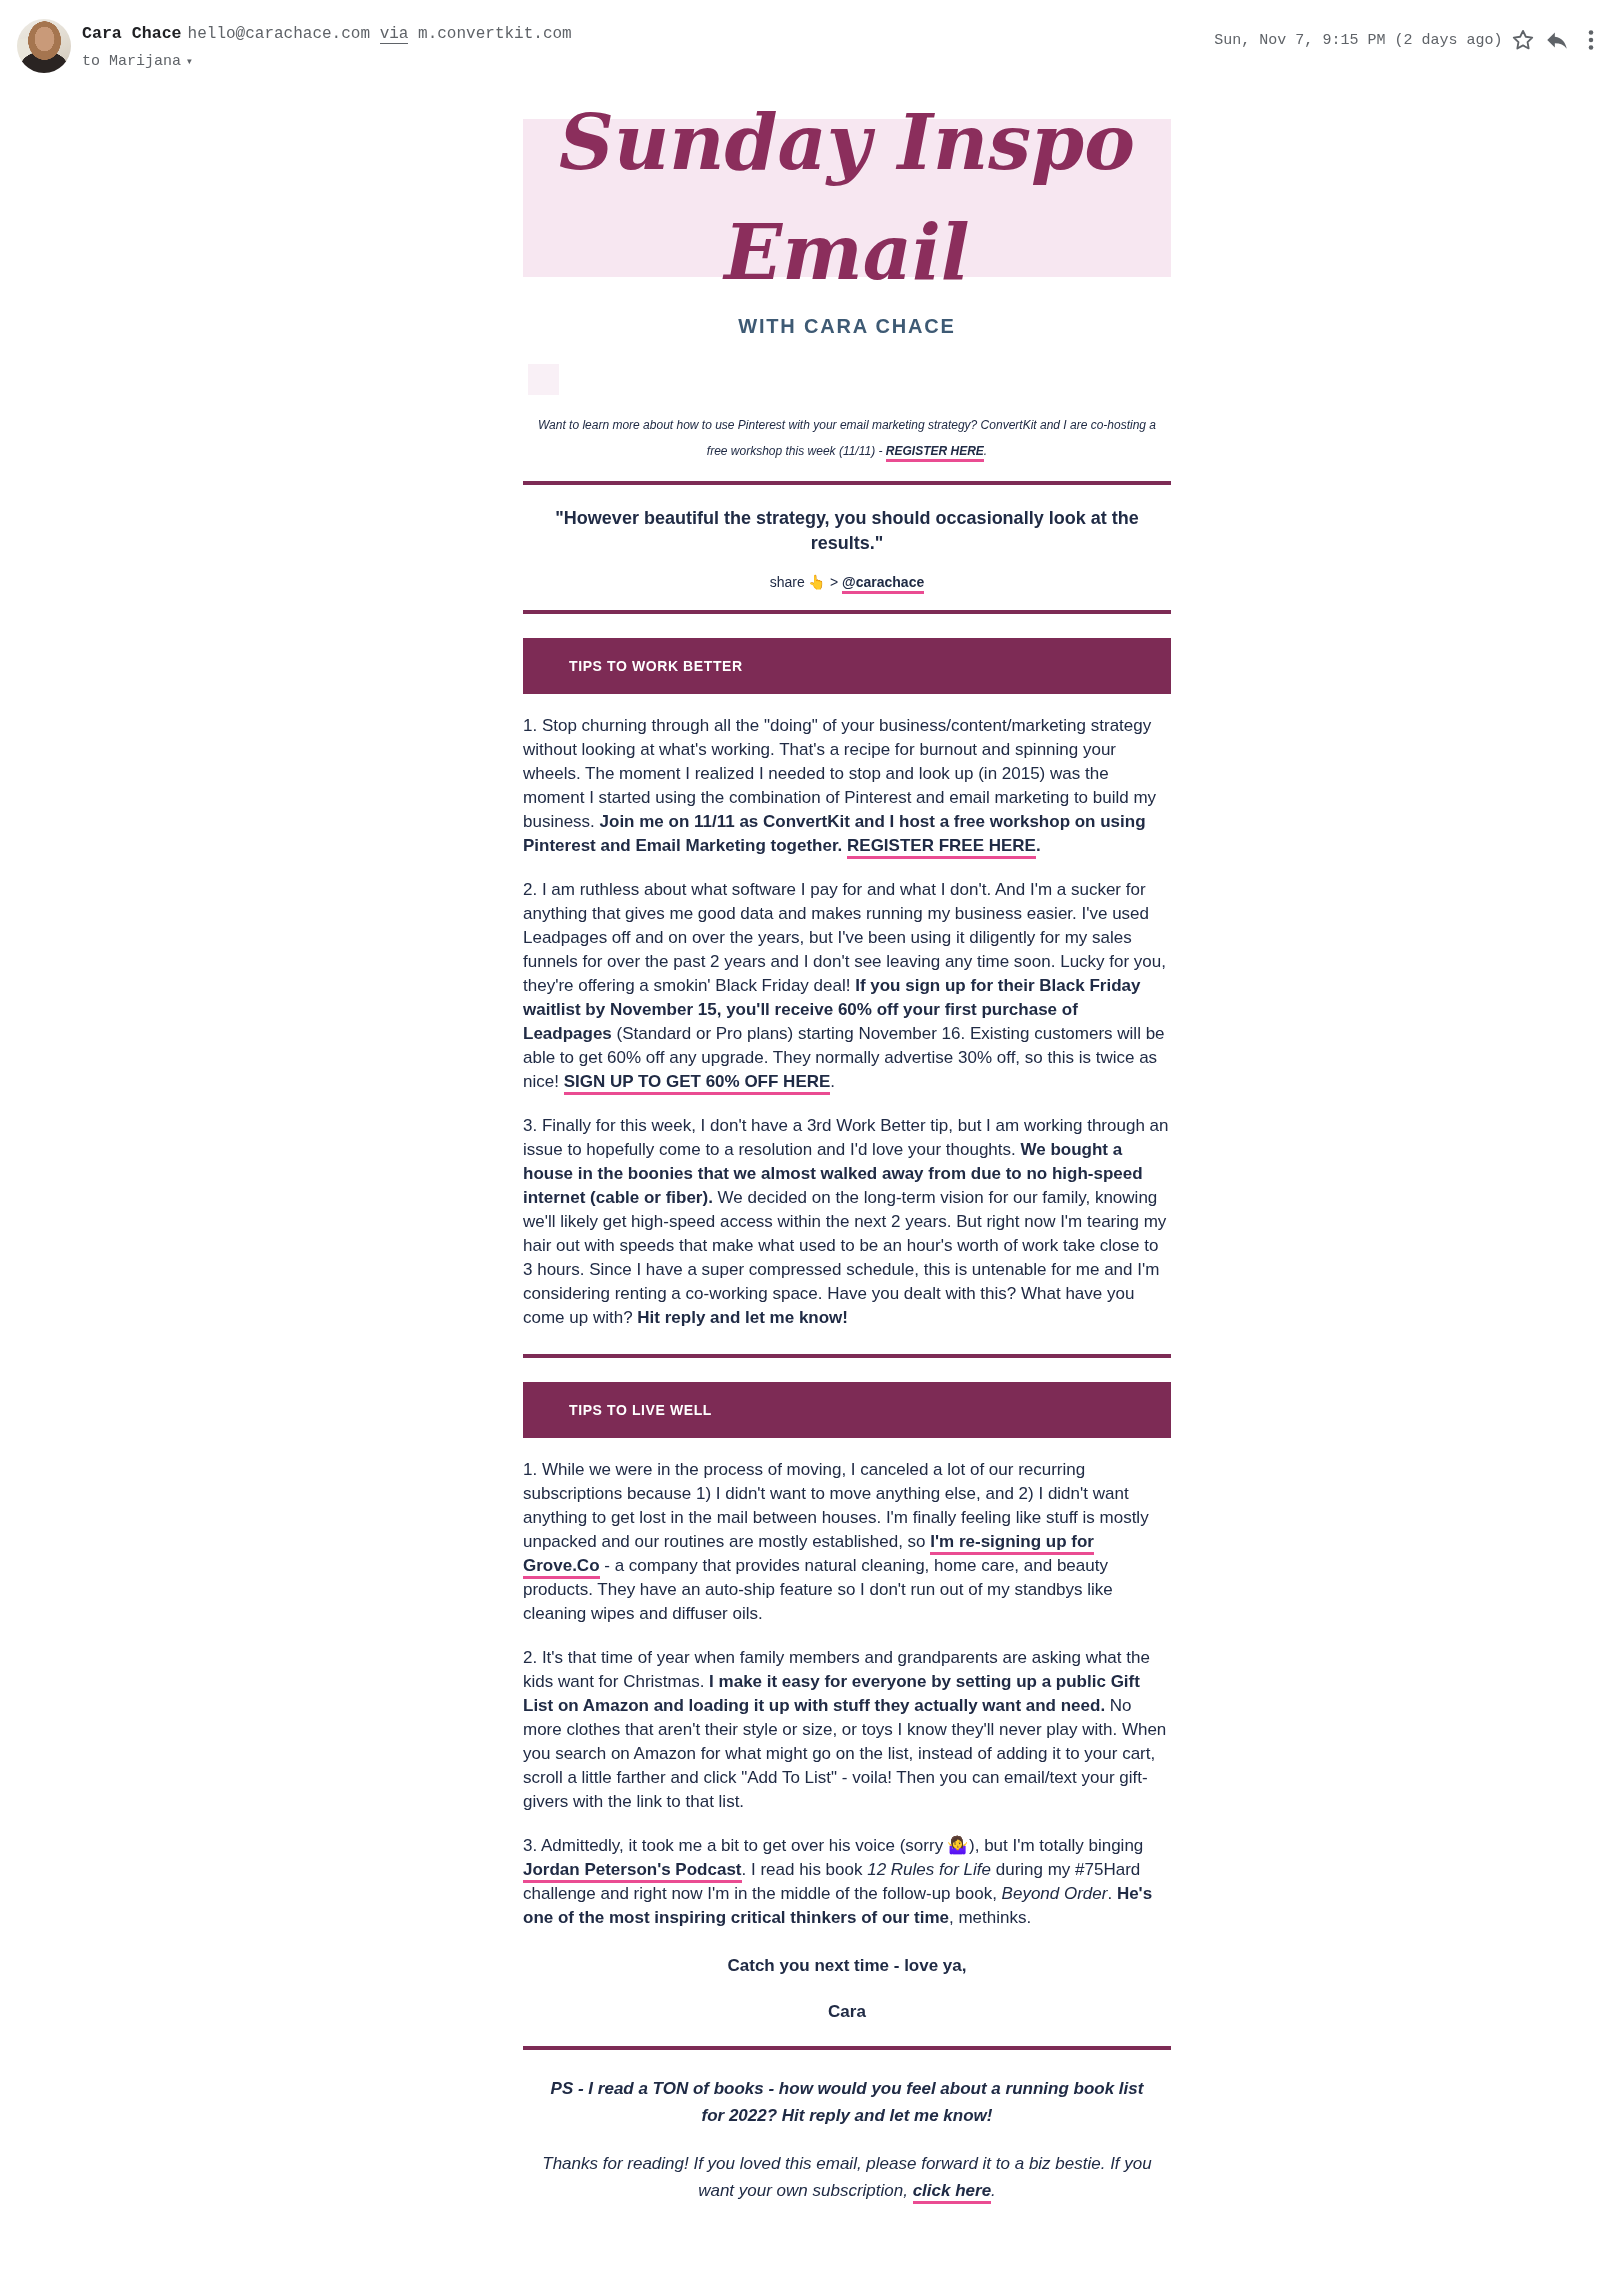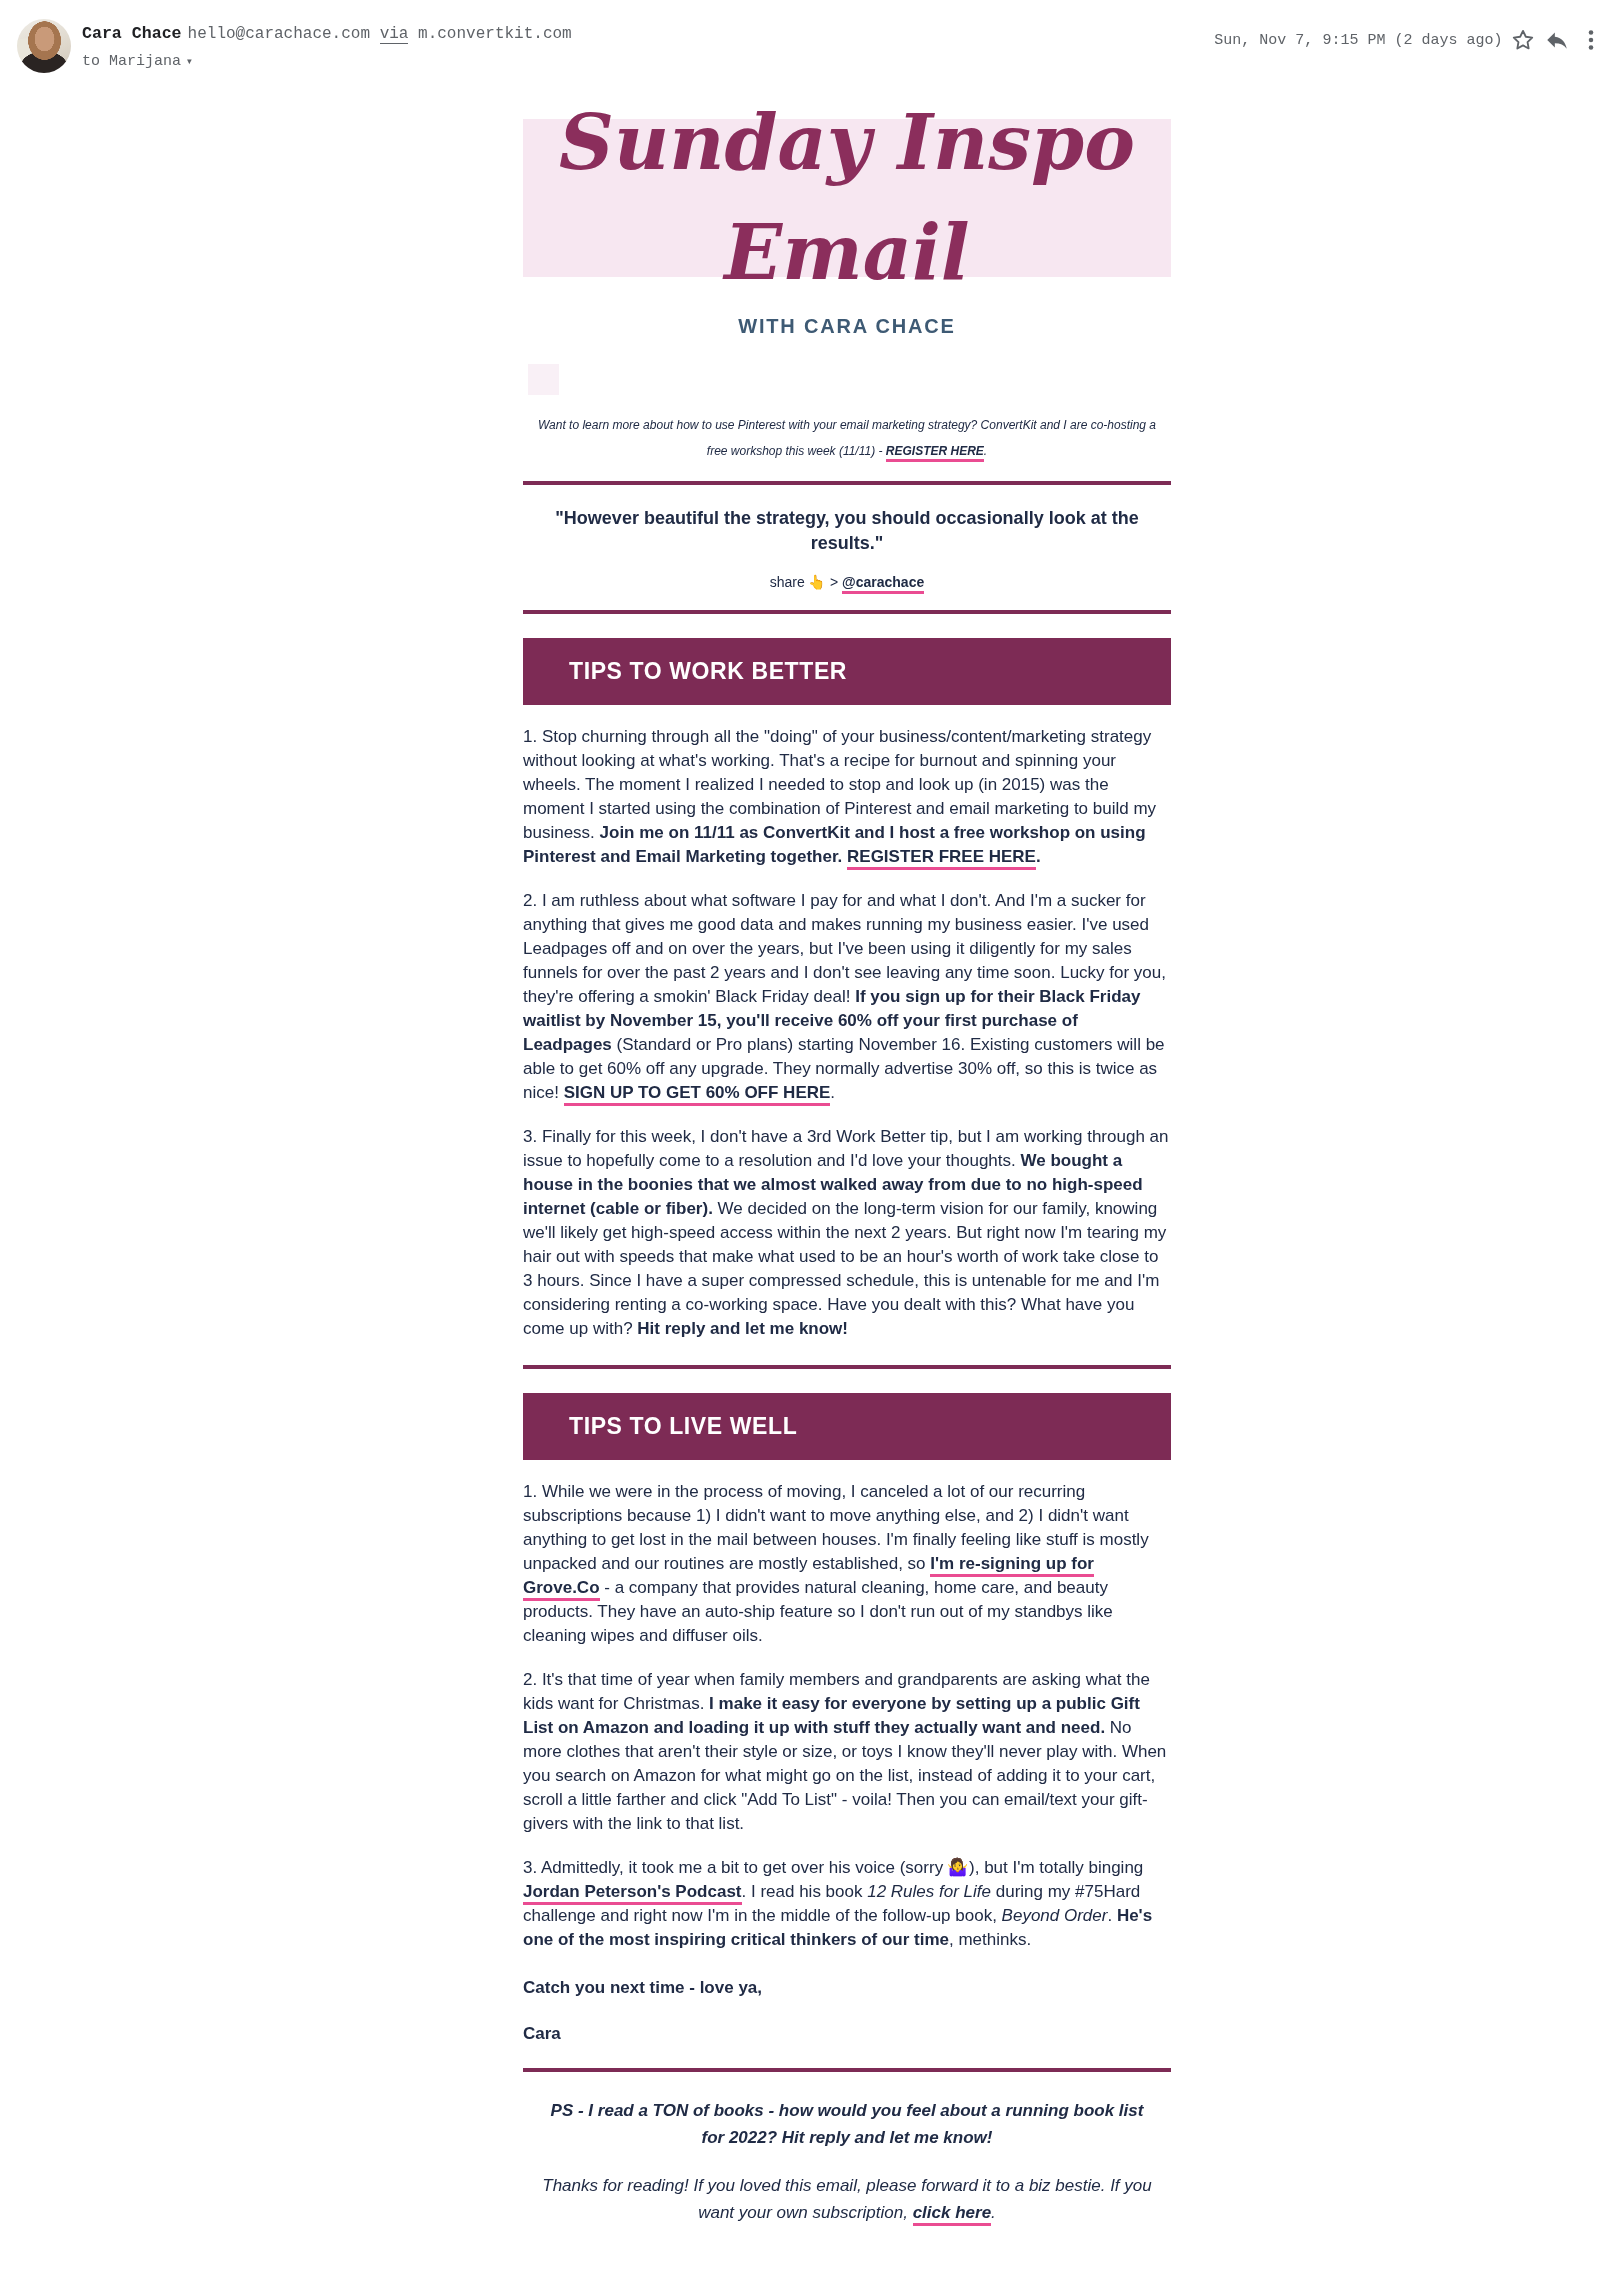--- a/index.html
+++ b/index.html
@@ -31,24 +31,24 @@
   .script-title{display:inline-block;font-family:"DejaVu Serif",serif;font-style:italic;font-weight:bold;
     font-size:76px;line-height:1.45;color:#8b2e5c;padding:0 16.6px;
     background:linear-gradient(180deg, rgba(0,0,0,0) 14%, #f7e7f1 14%, #f7e7f1 86%, rgba(0,0,0,0) 86%);}
   .subtitle{margin-top:7px;font-size:20px;font-weight:bold;letter-spacing:1.8px;color:#3e5a74;}
   .pink-chip{width:31px;height:31px;background:#f9f0f6;margin:26px 0 0 4.7px;}
   .intro{margin:16.6px auto 0;width:627px;text-align:center;font-style:italic;font-size:12px;line-height:26px;}
   .rule{border:0;border-top:4.1px solid #7d2b55;margin:0;}
   .mt28{margin-top:16.6px;} .mt34{margin-top:20px;} .mt40{margin-top:24px;}
   .quote{margin-top:21px;text-align:center;font-weight:bold;font-size:18px;line-height:25px;}
   .share{margin-top:7px;text-align:center;font-size:14px;}
-  .banner{margin-top:24px;background:#7d2b55;color:#ffffff;font-weight:bold;font-size:23px;
+  .banner{margin-top:24px;background:#7d2b55;color:#ffffff;font-weight:bold;font-size:14px;
     letter-spacing:0.6px;padding:20px 12px 20px 46px;}
   .para{margin:20px 0 0 0;font-size:17px;line-height:24px;}
-  .bold-line{margin:26px 0 0 0;font-size:17px;font-weight:bold;}
+  .bold-line{margin:26px 0 0 0;font-size:17px;font-weight:bold;text-align:center;}
   .ps{margin:25px auto 0;width:603px;text-align:center;font-weight:bold;font-style:italic;font-size:17px;line-height:27px;}
   .thanks{margin:21px auto 0;width:627px;text-align:center;font-style:italic;font-size:17px;line-height:27px;}
   .b{font-weight:bold;} .i{font-style:italic;}
   .plink{color:#202b45;font-weight:bold;border-bottom:3px solid #ea4c92;padding-bottom:1.2px;cursor:pointer;}
   .emoji{font-style:normal;}
 </style>
 </head>
 <body>
 
 <div class="page">

